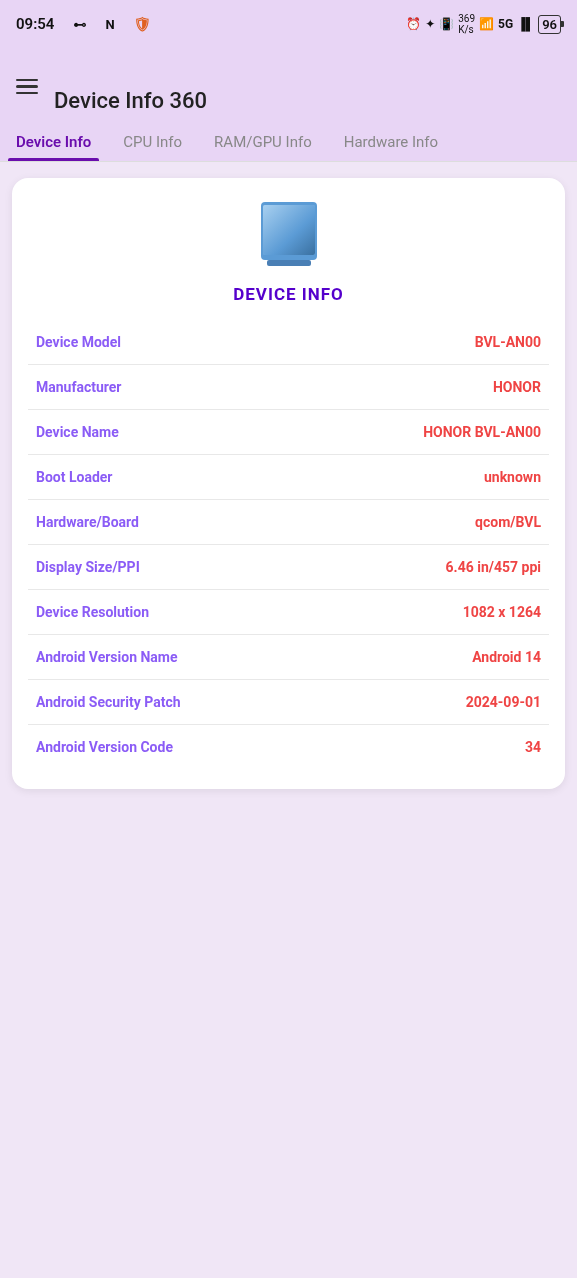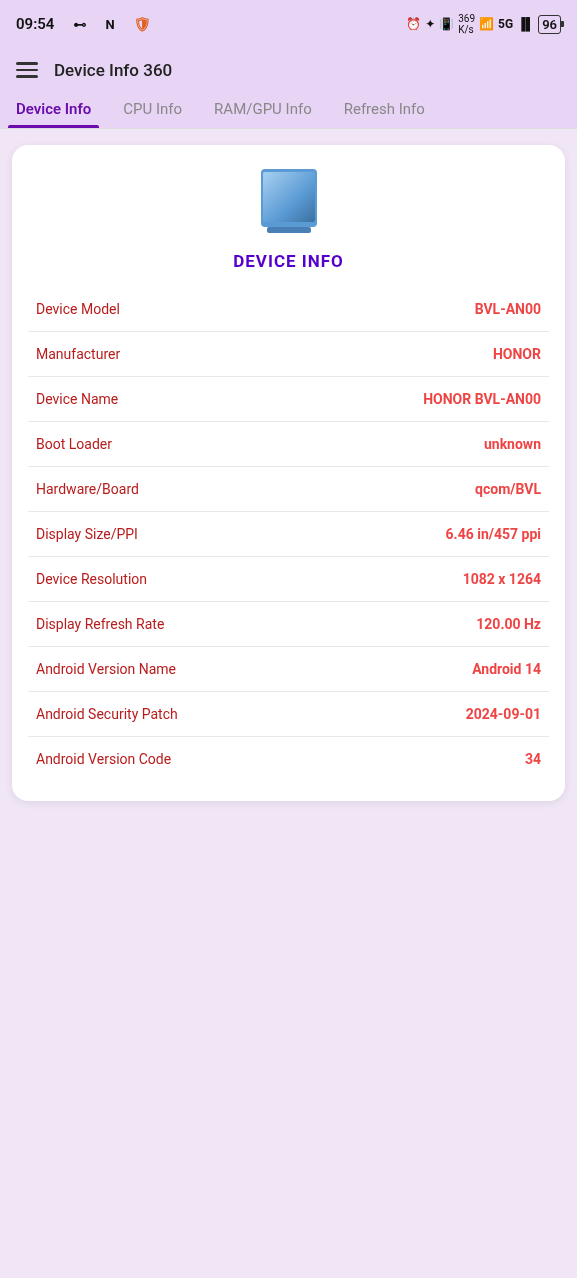--- a/index.html
+++ b/index.html
@@ -72,23 +72,24 @@
       cursor: pointer;
     }
     .hamburger-icon span {
       display: block;
       width: 22px;
       height: 2.5px;
       background: #333;
       border-radius: 2px;
     }
     .app-title {
-      font-size: 17px;
+      font-size: 22px;
       font-weight: 500;
       color: #222;
+      margin-top: 28px;
     }
 
     
     .tab-bar {
       background: #e8d5f5;
       display: flex;
       align-items: flex-end;
       padding: 0 0 0 0;
       border-bottom: 1px solid #ddd;
     }
@@ -160,23 +161,23 @@
     }
     .info-table tr:last-child {
       border-bottom: none;
     }
     .info-table td {
       padding: 14px 8px;
       font-size: 14px;
       vertical-align: middle;
     }
     .info-table td.label {
-      color: #b91c1c;
+      color: #8b5cf6;
       width: 45%;
-      font-weight: 400;
+      font-weight: 700;
     }
     .info-table td.value {
       color: #ef4444;
       font-weight: 700;
       text-align: right;
     }
   </style>
 </head>
 <body>
 
@@ -214,21 +215,21 @@
   <div class="tab-item active">
     <span>Device Info</span>
   </div>
   <div class="tab-item">
     <span>CPU Info</span>
   </div>
   <div class="tab-item">
     <span>RAM/GPU Info</span>
   </div>
   <div class="tab-item">
-    <span>Refresh Info</span>
+    <span>Hardware Info</span>
   </div>
 </div>
 
 <div class="main-content">
   <div class="info-card">
 
     <div class="device-icon-wrapper">
       <svg class="device-icon" viewBox="0 0 72 72" xmlns="http://www.w3.org/2000/svg">
 
         <rect x="8" y="4" width="56" height="58" rx="4" ry="4" fill="#5b9bd5"></rect>
@@ -273,24 +274,20 @@
           </tr>
           <tr>
             <td class="label">Display Size/PPI</td>
             <td class="value">6.46 in/457 ppi</td>
           </tr>
           <tr>
             <td class="label">Device Resolution</td>
             <td class="value">1082 x 1264</td>
           </tr>
           <tr>
-            <td class="label">Display Refresh Rate</td>
-            <td class="value">120.00 Hz</td>
-          </tr>
-          <tr>
             <td class="label">Android Version Name</td>
             <td class="value">Android 14</td>
           </tr>
           <tr>
             <td class="label">Android Security Patch</td>
             <td class="value">2024-09-01</td>
           </tr>
           <tr>
             <td class="label">Android Version Code</td>
             <td class="value">34</td>

